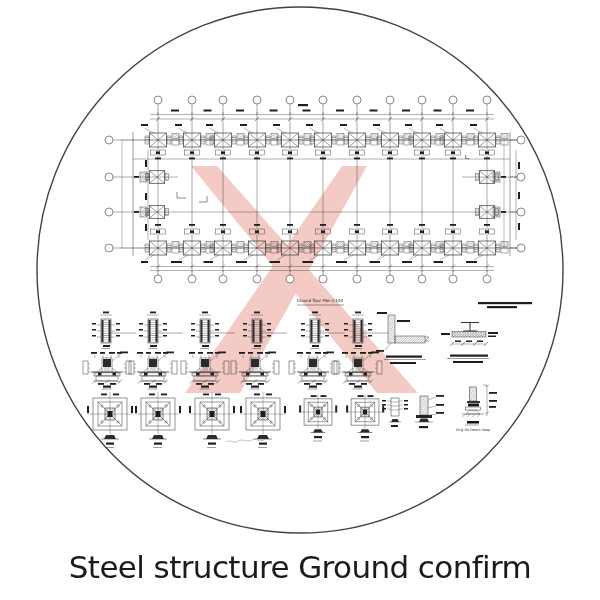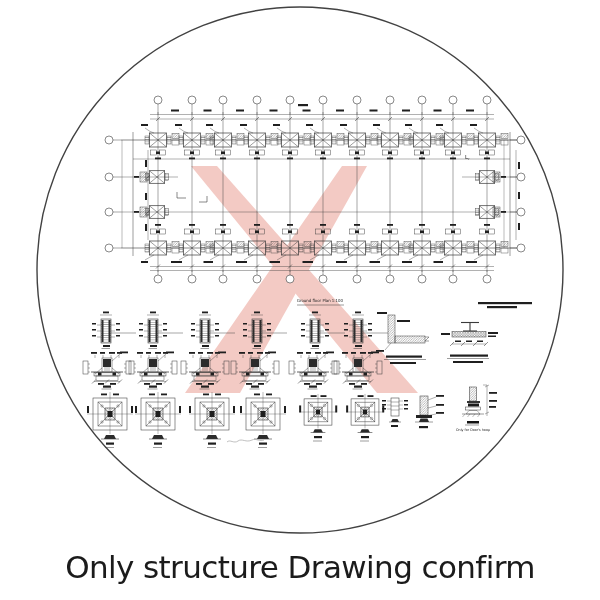--- a/index.html
+++ b/index.html
@@ -1148,14 +1148,14 @@
           <rect x="489" y="400" width="8" height="1.8" fill="#1f1f1f" stroke="none"></rect>
           <rect x="489" y="406" width="7" height="1.8" fill="#1f1f1f" stroke="none"></rect>
           <rect x="467" y="421" width="12" height="2.5" fill="#111111" stroke="none"></rect>
           <line x1="465" y1="425" x2="479" y2="425" stroke="#3a3a3a" stroke-width="0.5"></line>
           <text x="473" y="431" font-size="3.4" fill="#222" font-family="DejaVu Sans, sans-serif" text-anchor="middle" textLength="34" lengthAdjust="spacingAndGlyphs">Only for Door's hoop</text>
         </g>
       </g>
       <path d="M227,442 C230,439 234,444 238,441 C242,438 246,443 252,440 C256,438 260,442 264,440" fill="none" stroke="#b0b0b0" stroke-width="0.8"></path>
       <circle cx="300" cy="270" r="263" fill="none" stroke="#424242" stroke-width="1.4"></circle>
     </svg>
-  <div id="caption">Only structure Drawing confirm</div>
+  <div id="caption">Steel structure Ground confirm</div>
 </div>
 
 </body></html>

